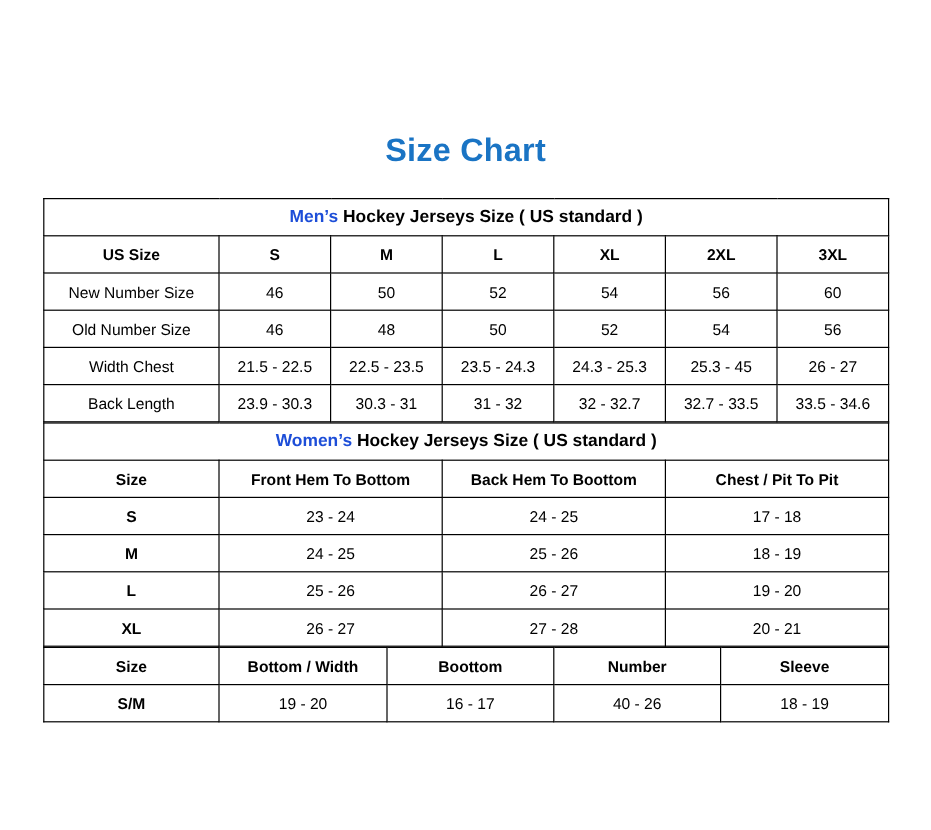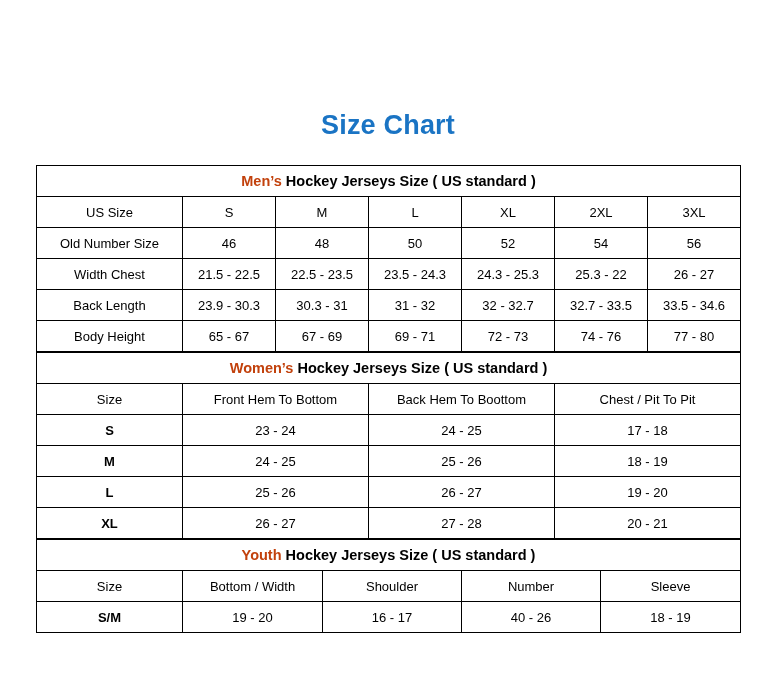--- a/index.html
+++ b/index.html
@@ -46,24 +46,24 @@
     padding: 2px 3px;
     background: #ffffff;
   }
   td.section {
     background: #ffff00;
     font-weight: bold;
     font-size: 14.5px;
     height: 30px;
   }
   td.section .accent {
-    color: #c2410c;
+    color: #1d4ed8;
   }
   td.hdr {
-    font-weight: normal;
+    font-weight: bold;
   }
   td.rowlabel {
     font-weight: normal;
   }
   td.rowlabel-b {
     font-weight: bold;
   }
 </style>
 </head>
 <body>
@@ -91,54 +91,54 @@
         <tr>
           <td class="hdr">US Size</td>
           <td class="hdr">S</td>
           <td class="hdr">M</td>
           <td class="hdr">L</td>
           <td class="hdr">XL</td>
           <td class="hdr">2XL</td>
           <td class="hdr">3XL</td>
         </tr>
         <tr>
+          <td class="rowlabel">New Number Size</td>
+          <td>46</td>
+          <td>50</td>
+          <td>52</td>
+          <td>54</td>
+          <td>56</td>
+          <td>60</td>
+        </tr>
+        <tr>
           <td class="rowlabel">Old Number Size</td>
           <td>46</td>
           <td>48</td>
           <td>50</td>
           <td>52</td>
           <td>54</td>
           <td>56</td>
         </tr>
         <tr>
           <td class="rowlabel">Width Chest</td>
           <td>21.5 - 22.5</td>
           <td>22.5 - 23.5</td>
           <td>23.5 - 24.3</td>
           <td>24.3 - 25.3</td>
-          <td>25.3 - 22</td>
+          <td>25.3 - 45</td>
           <td>26 - 27</td>
         </tr>
         <tr>
           <td class="rowlabel">Back Length</td>
           <td>23.9 - 30.3</td>
           <td>30.3 - 31</td>
           <td>31 - 32</td>
           <td>32 - 32.7</td>
           <td>32.7 - 33.5</td>
           <td>33.5 - 34.6</td>
-        </tr>
-        <tr>
-          <td class="rowlabel">Body Height</td>
-          <td>65 - 67</td>
-          <td>67 - 69</td>
-          <td>69 - 71</td>
-          <td>72 - 73</td>
-          <td>74 - 76</td>
-          <td>77 - 80</td>
         </tr>
       </tbody>
     </table>
 
     <table class="sizes">
       <colgroup>
         <col style="width:146px">
         <col style="width:186px">
         <col style="width:186px">
         <col style="width:186px">
@@ -183,26 +183,23 @@
     <table class="sizes">
       <colgroup>
         <col style="width:146px">
         <col style="width:140px">
         <col style="width:139px">
         <col style="width:139px">
         <col style="width:140px">
       </colgroup>
       <tbody>
         <tr>
-          <td class="section" colspan="5"><span class="accent">Youth</span><span> Hockey Jerseys Size ( US standard )</span></td>
-        </tr>
-        <tr>
           <td class="hdr">Size</td>
           <td class="hdr">Bottom / Width</td>
-          <td class="hdr">Shoulder</td>
+          <td class="hdr">Boottom</td>
           <td class="hdr">Number</td>
           <td class="hdr">Sleeve</td>
         </tr>
         <tr>
           <td class="rowlabel-b">S/M</td>
           <td>19 - 20</td>
           <td>16 - 17</td>
           <td>40 - 26</td>
           <td>18 - 19</td>
         </tr>

